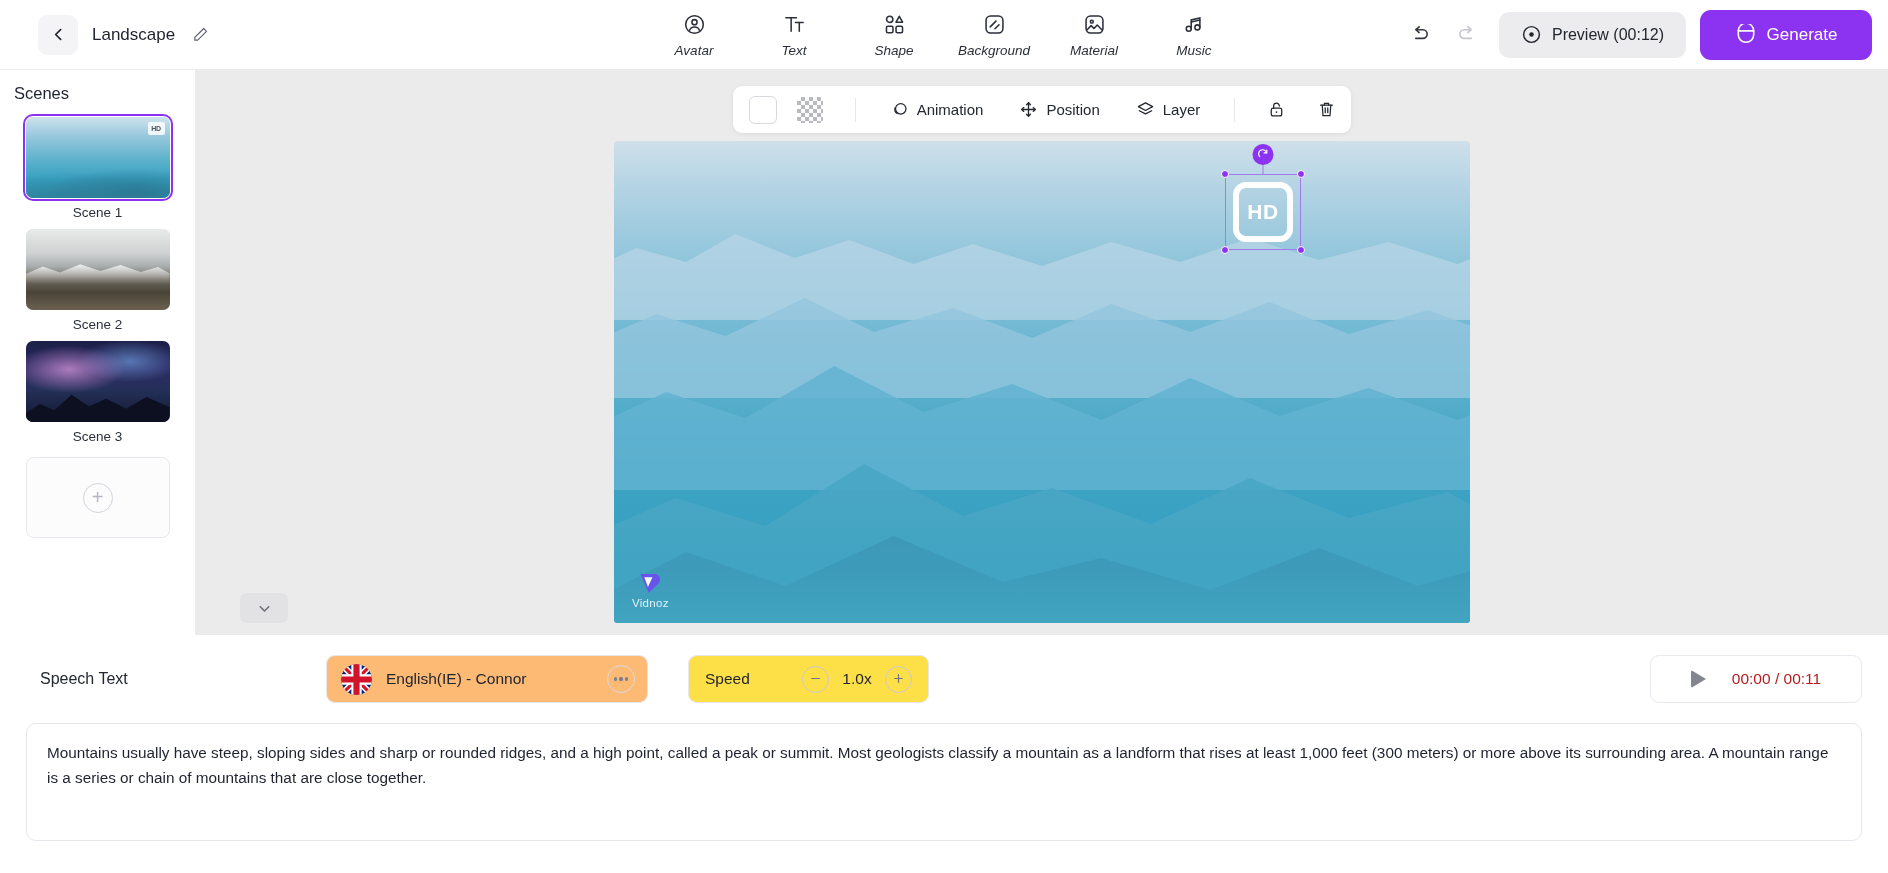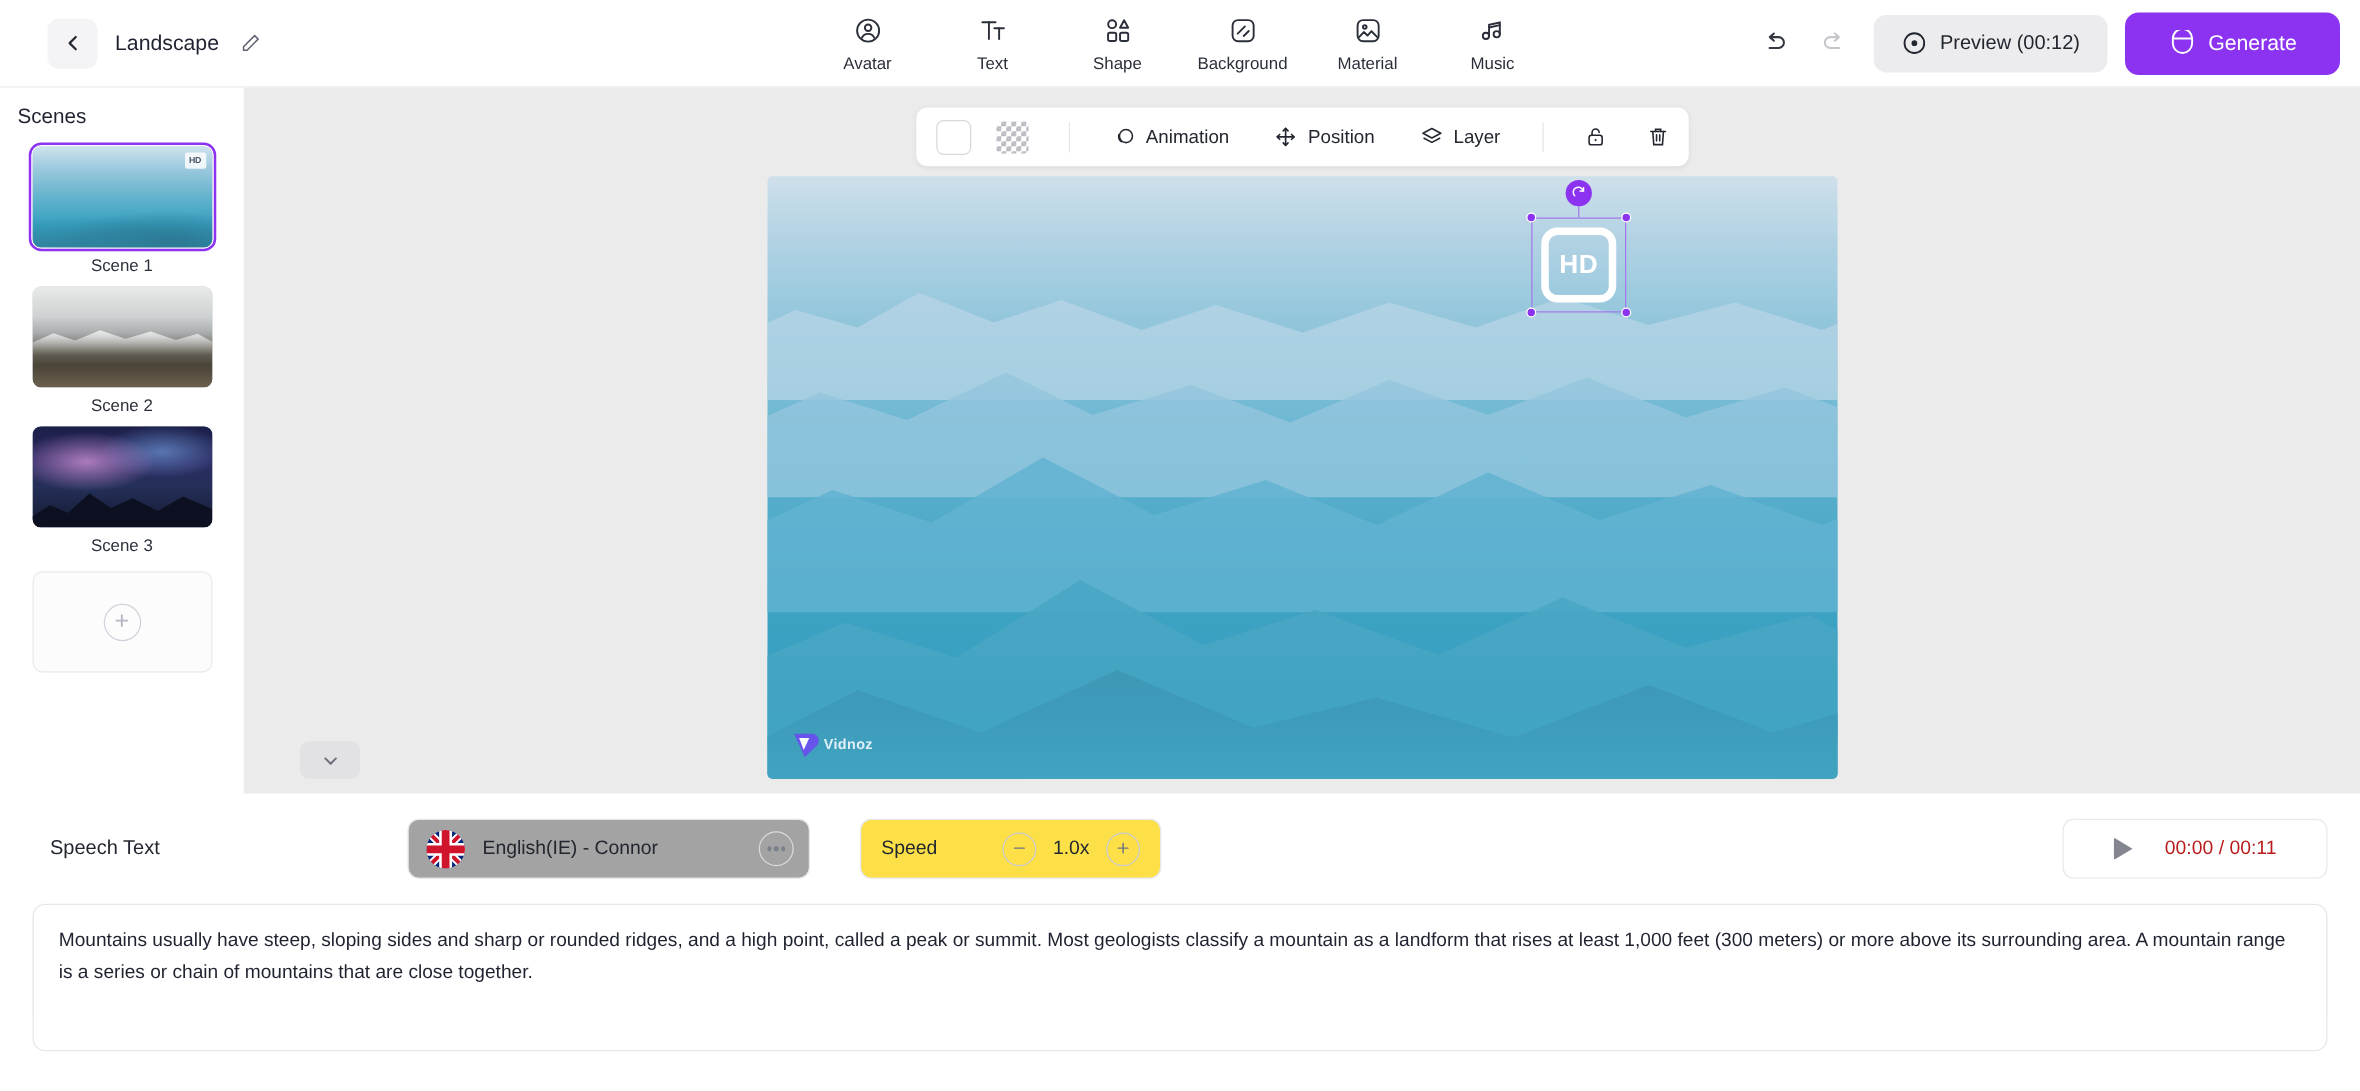--- a/index.html
+++ b/index.html
@@ -21,21 +21,21 @@
   .tb-left { display: flex; align-items: center; padding-left: 18px; gap: 14px; }
   .back-btn {
     width: 40px; height: 40px; border-radius: 9px; background: #f4f4f6;
     display: flex; align-items: center; justify-content: center; cursor: pointer;
   }
   .proj-title { font-size: 17px; color: #1f2330; }
   .edit-pencil { width: 22px; height: 22px; display:flex; align-items:center; justify-content:center; cursor:pointer; }
 
   .tb-center {
     position: absolute; left: 50%; transform: translateX(-50%);
-    display: flex; align-items: center; gap: 0px;
+    display: flex; align-items: center; gap: 0px; font-style: italic;
   }
   .tool {
     width: 100px; display: flex; flex-direction: column; align-items: center;
     gap: 5px; cursor: pointer; padding: 4px 0;
   }
   .tool .ico { height: 26px; display: flex; align-items: center; justify-content: center; }
   .tool .lbl { font-size: 13.5px; color: #2b2f3a; }
 
   .tb-right {
     position: absolute; right: 16px; display: flex; align-items: center; gap: 14px;
@@ -129,21 +129,21 @@
   .ct-item { display: flex; align-items: center; gap: 8px; padding: 0 12px; height: 36px; cursor: pointer; font-size: 15px; color: #23272f; }
   .ct-icon-btn { width: 38px; height: 36px; display:flex; align-items:center; justify-content:center; cursor:pointer; }
 
   
   .canvas-wrap { margin-top: 8px; position: relative; }
   .canvas {
     width: 856px; height: 482px; border-radius: 4px; position: relative; overflow: hidden;
     background: linear-gradient(180deg,#cfe0ea 0%,#b3d3e4 10%,#8ec4da 26%,#63b3d0 46%,#41a4c3 66%,#37a0c2 82%,#3ba3c4 100%);
   }
   .ridge { position: absolute; left: -2%; width: 104%; }
-  .wm { position: absolute; left: 18px; bottom: 14px; display: flex; flex-direction: row; align-items: center; gap: 1px; opacity: .95; font-weight: bold; }
+  .wm { position: absolute; left: 18px; bottom: 14px; display: flex; flex-direction: column; align-items: center; gap: 1px; opacity: .95; }
   .wm-mark { width: 26px; height: 26px; }
   .wm-text { font-size: 11.5px; color: #eaf4fa; letter-spacing: .3px; }
 
   
   .sel { position: absolute; left: 611px; top: 33px; width: 76px; height: 76px; }
   .sel-box { position: absolute; inset: 0; border: 1px solid #a27bea; }
   .handle { position: absolute; width: 8px; height: 8px; border-radius: 50%; background: #8b33f0; border: 1.5px solid #fff; }
   .h-tl { left: -4px; top: -4px; } .h-tr { right: -4px; top: -4px; }
   .h-bl { left: -4px; bottom: -4px; } .h-br { right: -4px; bottom: -4px; }
   .rotate-h {
@@ -164,21 +164,21 @@
     background: #e2e2e4; border-radius: 7px; display: flex; align-items: center;
     justify-content: center; cursor: pointer;
   }
 
   
   .bottom { height: 238px; min-height: 238px; background: #fff; padding: 0 26px; position: relative; }
   .ctrl-row { height: 88px; display: flex; align-items: center; gap: 0; }
   .speech-label { font-size: 16px; color: #22262f; width: 300px; padding-left: 14px; }
   .voice-select {
     width: 322px; height: 48px; border: 1px solid #e6e6ec; border-radius: 9px;
-    display: flex; align-items: center; padding: 0 8px 0 14px; gap: 14px; cursor: pointer; background:#a3a3a3;
+    display: flex; align-items: center; padding: 0 8px 0 14px; gap: 14px; cursor: pointer; background:#fdba74;
   }
   .flag { width: 31px; height: 31px; border-radius: 50%; overflow: hidden; flex: 0 0 auto; position: relative; }
   .voice-name { font-size: 15.5px; color: #22262f; flex: 1; }
   .dots-btn {
     width: 28px; height: 28px; border-radius: 50%; border: 1px solid #d9d9e0;
     display: flex; align-items: center; justify-content: center; gap: 2.5px; margin-right: 4px; cursor: pointer;
   }
   .dot { width: 3.2px; height: 3.2px; border-radius: 50%; background: #7b7f8c; }
 
   .speed-box {

